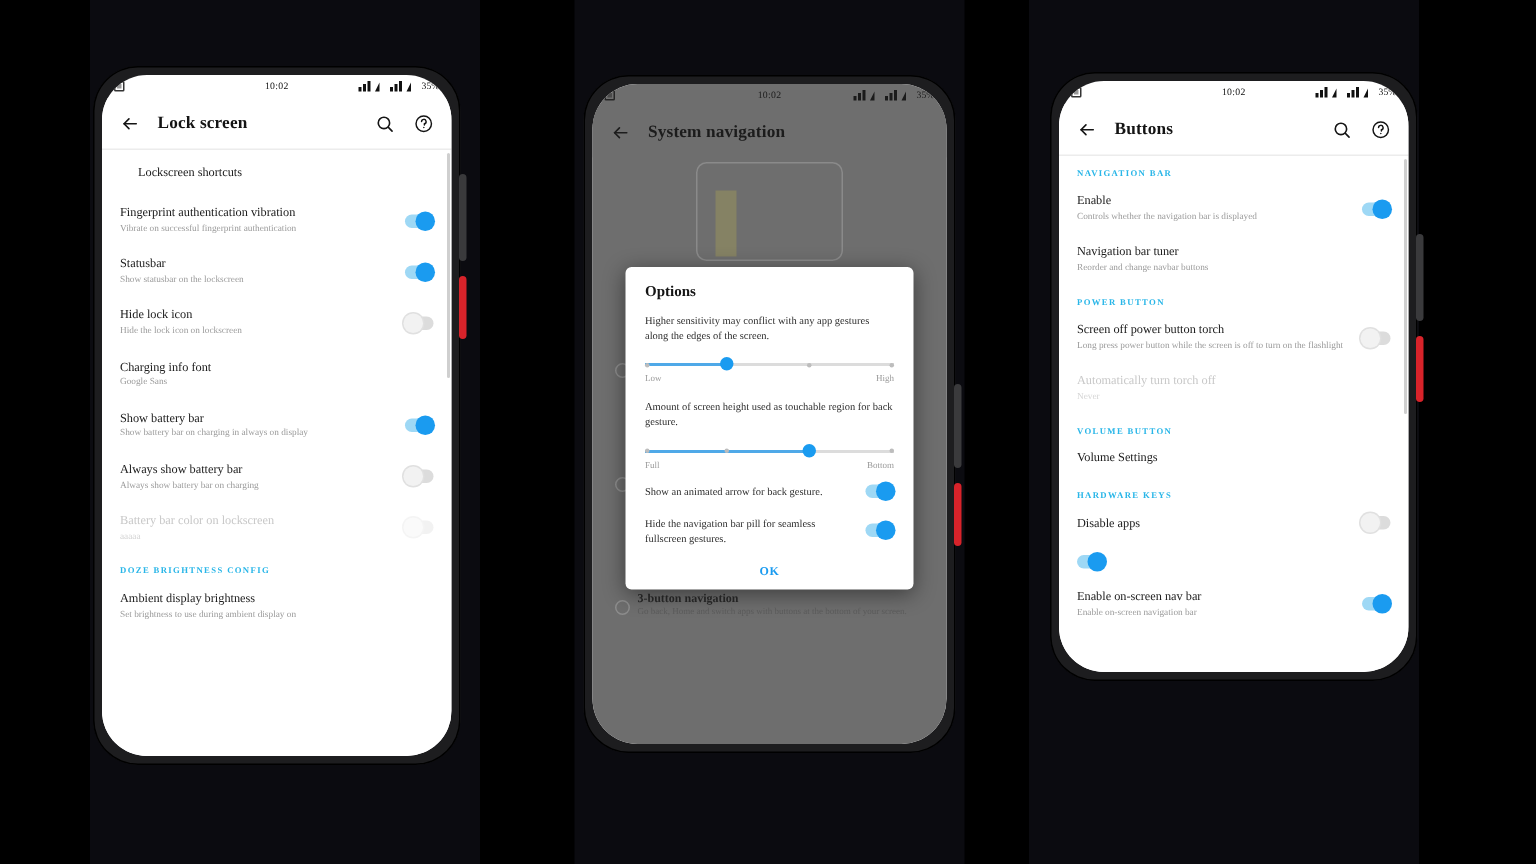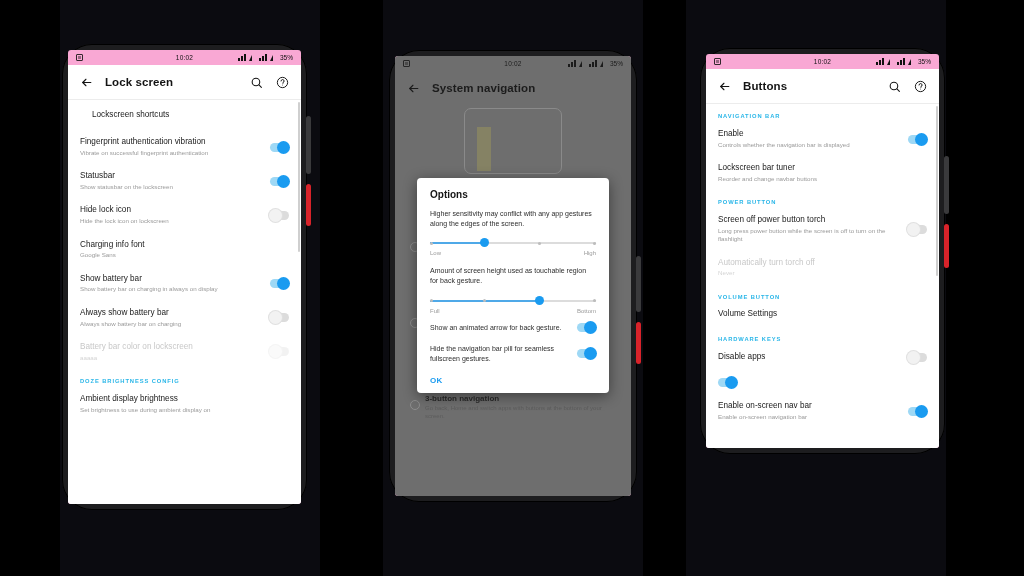--- a/index.html
+++ b/index.html
@@ -15,21 +15,21 @@
   .panel.p3{ left:686px; width:260px; }
 
   
   .phone{ position:absolute; background:#1d1d1f;
     border-radius:30px; box-shadow:0 0 0 1px #000 inset; }
   .phone.one  { left:62px;  top:44px;  width:245px; height:466px; }
   .phone.two  { left:389px; top:50px;  width:248px; height:452px; }
   .phone.three{ left:700px; top:48px;  width:245px; height:406px; }
 
   .screen{ position:absolute; left:6px; right:6px; top:6px; bottom:6px;
-    border-radius:3px; overflow:hidden; background:#f9a8d4; }
+    border-radius:30px; overflow:hidden; background:#ffffff;font-family:Liberation Serif, serif; }
 
   
   .vol-btn{ position:absolute; width:5px; border-radius:3px; background:#3a3a3c; }
   .pwr-btn{ position:absolute; width:5px; border-radius:3px; background:#d8232a; }
 
   
   .statusbar{ height:15px; display:flex; align-items:center;
     padding:0 8px; font-size:6px; position:relative; }
   .sb-light{ color:#111; }
   .sb-left{ width:7px; height:7px; border:1px solid currentColor; border-radius:1px;
@@ -105,21 +105,21 @@
   .slider{ margin:9px 0 2px 0; position:relative; height:10px; }
   .track{ position:absolute; top:4px; left:0; right:0; height:2px; background:#dcdcdc; }
   .fill{ position:absolute; top:4px; left:0; height:2px; background:#4fa9e8; }
   .tick{ position:absolute; top:3.5px; width:3px; height:3px; border-radius:50%;
     background:#bdbdbd; }
   .thumb{ position:absolute; top:0px; width:9px; height:9px; border-radius:50%;
     background:#1a9bf0; }
   .slabels{ display:flex; justify-content:space-between; font-size:6px; color:#9a9a9a; }
   .dlg-row{ display:flex; align-items:center; gap:10px; padding:9px 0 2px 0; }
   .dlg-row .dt{ flex:1; font-size:7px; color:#2d2d2d; line-height:1.45; }
-  .dlg-actions{ display:flex; justify-content:flex-start; padding:10px 0 2px 0; }
+  .dlg-actions{ display:flex; justify-content:center; padding:10px 0 2px 0; }
   .ok{ font-size:8px; color:#1a9bf0; font-weight:bold; letter-spacing:.4px; }
 </style>
 </head>
 <body>
 
 <div class="stage">
 
   <div class="panel p1"></div>
   <div class="panel p2"></div>
   <div class="panel p3"></div>
@@ -398,21 +398,21 @@
           <div class="txt">
             <div class="title">Enable</div>
             <div class="sub">Controls whether the navigation bar is displayed</div>
           </div>
           <div class="sw on">
               <div class="knob"></div>
             </div>
         </div>
         <div class="row">
           <div class="txt">
-            <div class="title">Lockscreen bar tuner</div>
+            <div class="title">Navigation bar tuner</div>
             <div class="sub">Reorder and change navbar buttons</div>
           </div>
         </div>
 
         <div class="section">POWER BUTTON</div>
         <div class="row">
           <div class="txt">
             <div class="title">Screen off power button torch</div>
             <div class="sub">Long press power button while the screen is off to turn on the flashlight</div>
           </div>

